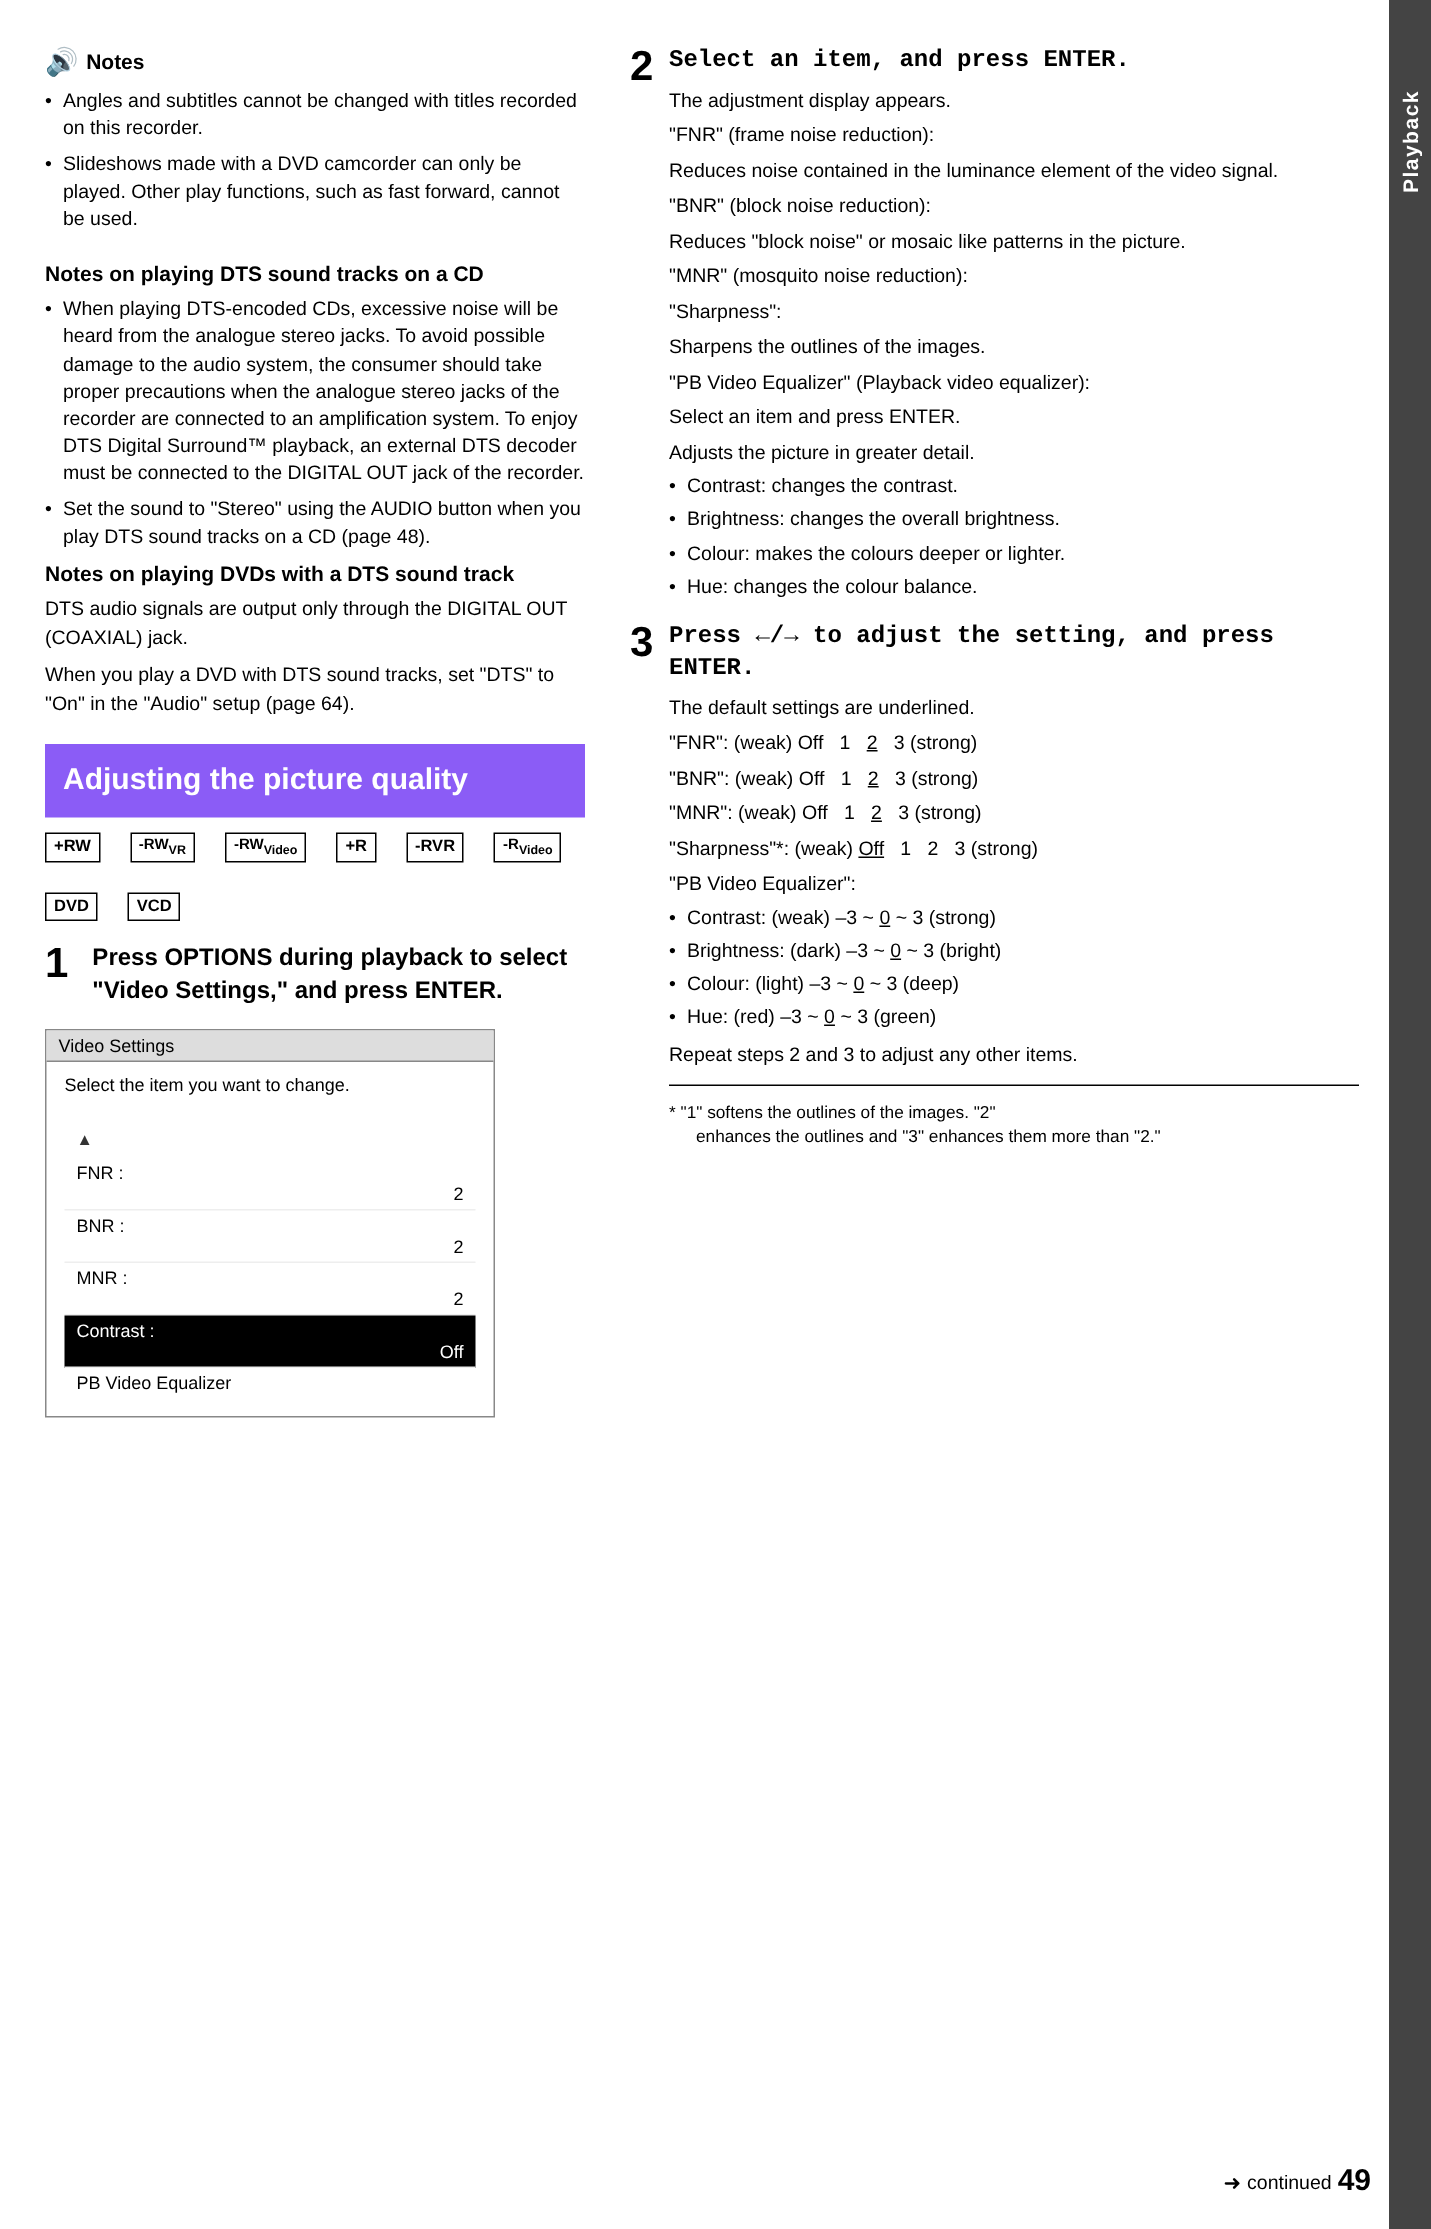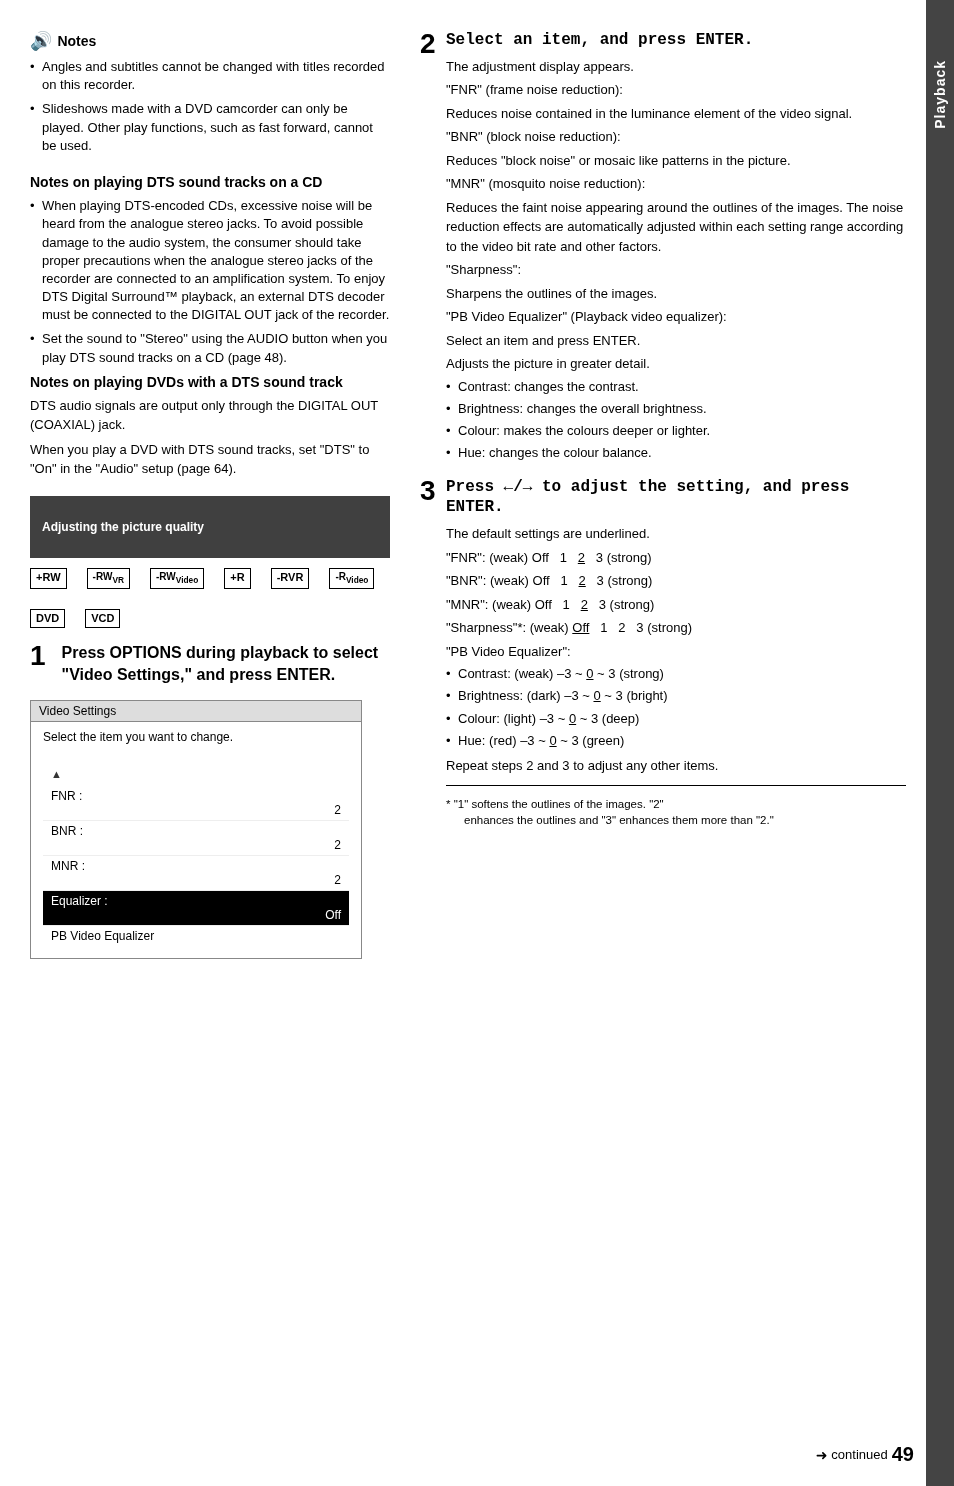--- a/index.html
+++ b/index.html
@@ -83,24 +83,24 @@
       margin-bottom: 6px;
       line-height: 1.3;
     }
     .subsection-body {
       font-size: 13px;
       line-height: 1.45;
       margin-bottom: 6px;
     }
     
     .picture-quality-box {
-      background: #404040;
+      background: #8b5cf6;
       color: #fff;
-      padding: 24px 12px;
-      font-size: 12px;
+      padding: 13px 12px;
+      font-size: 20px;
       font-weight: bold;
       margin-top: 18px;
       margin-bottom: 10px;
     }
     
     .format-badges {
       display: flex;
       flex-wrap: wrap;
       gap: 20px;
       margin-bottom: 14px;
@@ -128,21 +128,21 @@
       font-weight: bold;
       line-height: 1.35;
       margin-bottom: 6px;
       overflow: hidden;
     }
     
     .dialog-box {
       border: 1px solid #888;
       margin: 8px 0 18px 0;
       padding: 0;
-      width: 332px;
+      width: 300px;
       font-size: 12px;
     }
     .dialog-title-bar {
       background: #ddd;
       padding: 3px 8px;
       font-size: 12px;
       font-weight: normal;
       border-bottom: 1px solid #888;
     }
     .dialog-body {
@@ -318,21 +318,21 @@
               </div>
               <div class="dialog-row">
                 <span class="dialog-row-name">BNR :</span>
                 <span class="dialog-row-value">2</span>
               </div>
               <div class="dialog-row">
                 <span class="dialog-row-name">MNR :</span>
                 <span class="dialog-row-value">2</span>
               </div>
               <div class="dialog-row selected">
-                <span class="dialog-row-name">Equalizer :</span>
+                <span class="dialog-row-name">Contrast :</span>
                 <span class="dialog-row-value">Off</span>
               </div>
               <div class="dialog-row">
                 <span class="dialog-row-name">PB Video Equalizer</span>
                 <span class="dialog-row-value"></span>
               </div>
             </div>
           </div>
         </div>
       </div>
@@ -344,21 +344,20 @@
         <div class="right-step-number">2</div>
         <div class="right-step-content">
           <div class="right-step-title">Select an item, and press ENTER.</div>
           <div class="right-step-body">
             <p>The adjustment display appears.</p>
             <p>"FNR" (frame noise reduction):</p>
             <p>Reduces noise contained in the luminance element of the video signal.</p>
             <p>"BNR" (block noise reduction):</p>
             <p>Reduces "block noise" or mosaic like patterns in the picture.</p>
             <p>"MNR" (mosquito noise reduction):</p>
-            <p>Reduces the faint noise appearing around the outlines of the images. The noise reduction effects are automatically adjusted within each setting range according to the video bit rate and other factors.</p>
             <p>"Sharpness":</p>
             <p>Sharpens the outlines of the images.</p>
             <p>"PB Video Equalizer" (Playback video equalizer):</p>
             <p>Select an item and press ENTER.</p>
             <p>Adjusts the picture in greater detail.</p>
             <ul class="bullet-list">
               <li>Contrast: changes the contrast.</li>
               <li>Brightness: changes the overall brightness.</li>
               <li>Colour: makes the colours deeper or lighter.</li>
               <li>Hue: changes the colour balance.</li>

